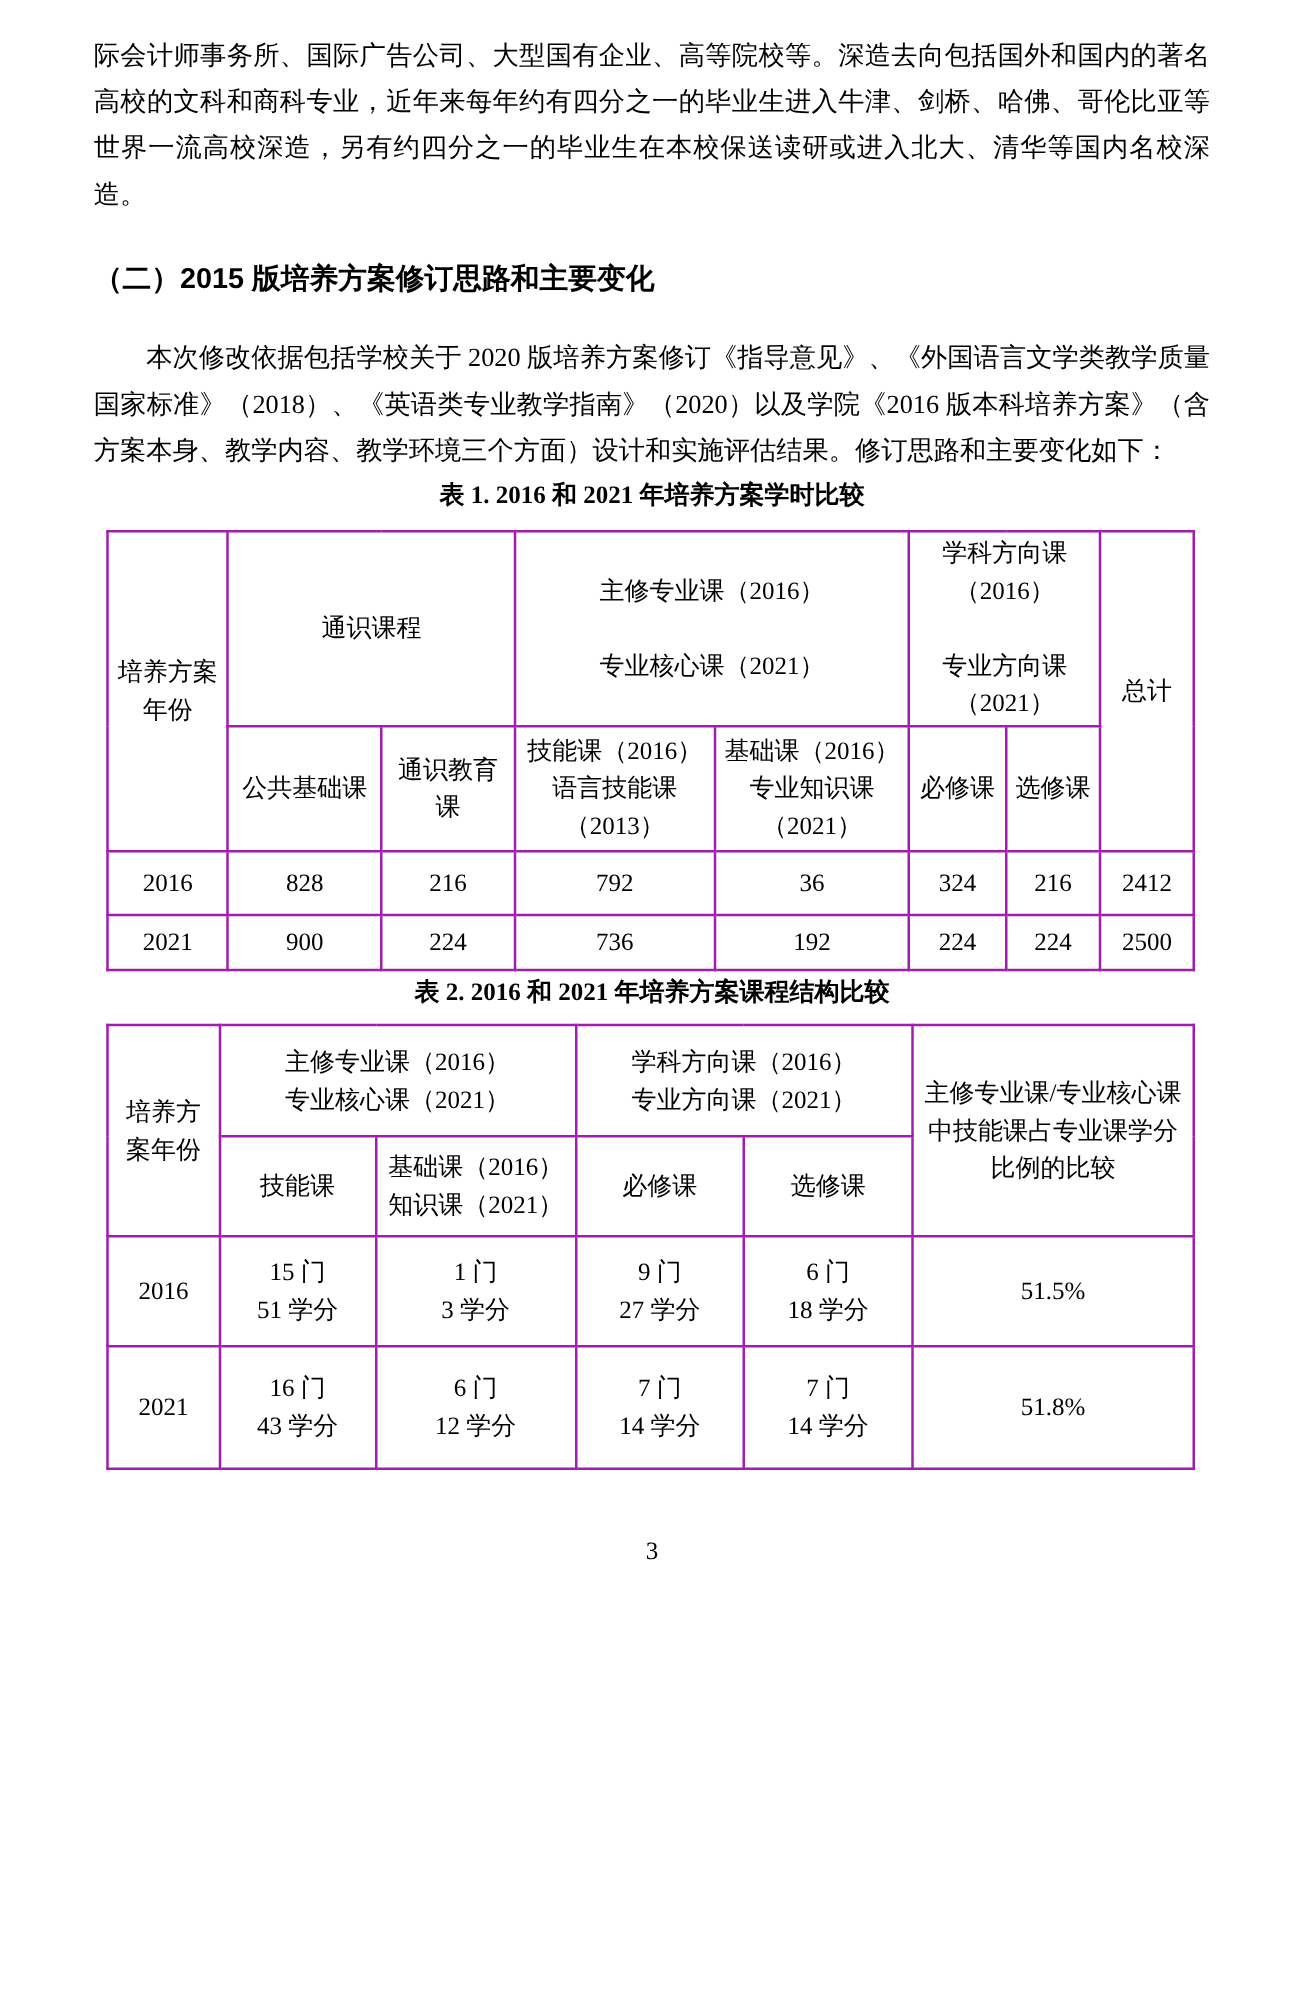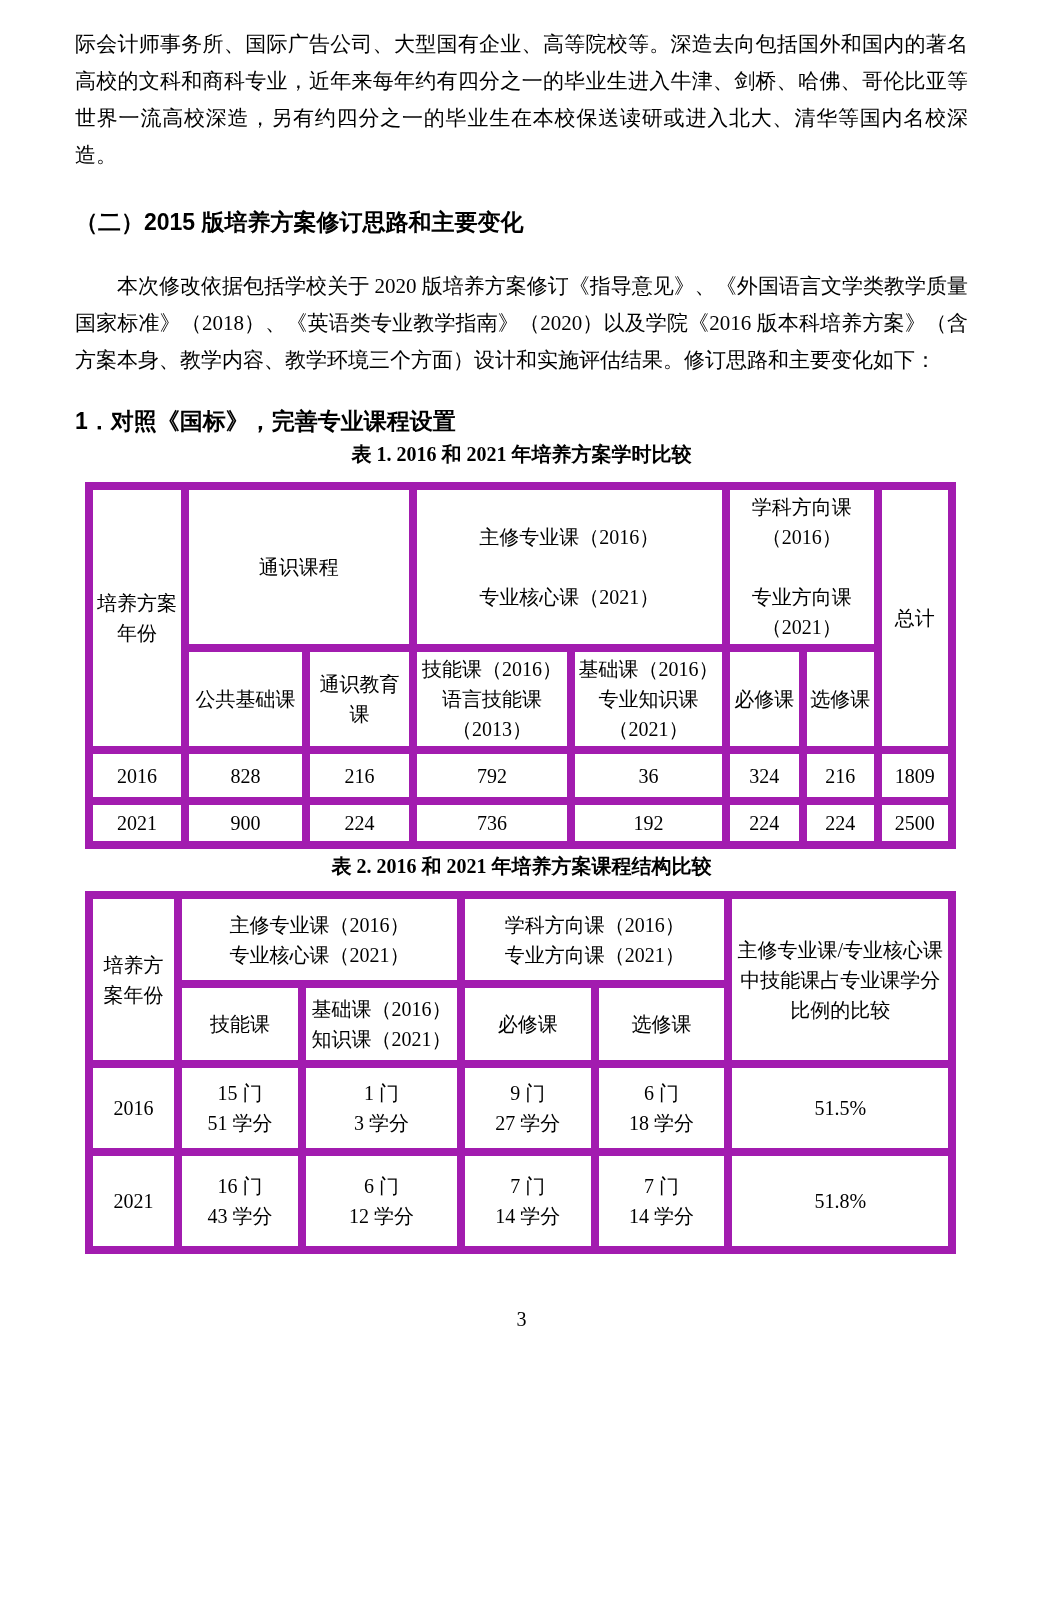--- a/index.html
+++ b/index.html
@@ -52,21 +52,21 @@
   .doc-table {
     border-collapse: collapse;
     table-layout: fixed;
     width: 871px;
     margin-left: 10px;
     margin-top: 15px;
     font-size: 20px;
     text-align: center;
   }
   .doc-table td {
-    border: 8px solid #a21caf;
+    border: 2px solid #a21caf;
     vertical-align: middle;
     white-space: pre-line;
     padding: 2px 3px;
     line-height: 30px;
   }
   
   .t1-r1 { height: 148px; }
   .t1-r2 { height: 100px; }
   .t1-r3 { height: 51px; }
   .t1-r4 { height: 44px; }
@@ -93,21 +93,20 @@
 <body>
 
 <div class="page">
 
   <p class="body-par">际会计师事务所、国际广告公司、大型国有企业、高等院校等。深造去向包括国外和国内的著名高校的文科和商科专业，近年来每年约有四分之一的毕业生进入牛津、剑桥、哈佛、哥伦比亚等世界一流高校深造，另有约四分之一的毕业生在本校保送读研或进入北大、清华等国内名校深造。</p>
 
   <h2 class="section-heading">（二）2015 版培养方案修订思路和主要变化</h2>
 
   <p class="body-par indent2 p2">本次修改依据包括学校关于 2020 版培养方案修订《指导意见》、《外国语言文学类教学质量国家标准》（2018）、《英语类专业教学指南》（2020）以及学院《2016 版本科培养方案》（含方案本身、教学内容、教学环境三个方面）设计和实施评估结果。修订思路和主要变化如下：</p>
 
-  <h3 class="sub-heading">1．对照《国标》，完善专业课程设置</h3>
 
 
   <div class="table-caption">表 1. 2016 和 2021 年培养方案学时比较</div>
 
   <table class="doc-table t1">
     <colgroup>
       <col style="width:11.1%">
       <col style="width:14.1%">
       <col style="width:12.3%">
       <col style="width:18.4%">
@@ -144,21 +143,21 @@
       <td>选修课</td>
     </tr>
     <tr class="t1-r3">
       <td>2016</td>
       <td>828</td>
       <td>216</td>
       <td>792</td>
       <td>36</td>
       <td>324</td>
       <td>216</td>
-      <td>1809</td>
+      <td>2412</td>
     </tr>
     <tr class="t1-r4">
       <td>2021</td>
       <td>900</td>
       <td>224</td>
       <td>736</td>
       <td>192</td>
       <td>224</td>
       <td>224</td>
       <td>2500</td>

